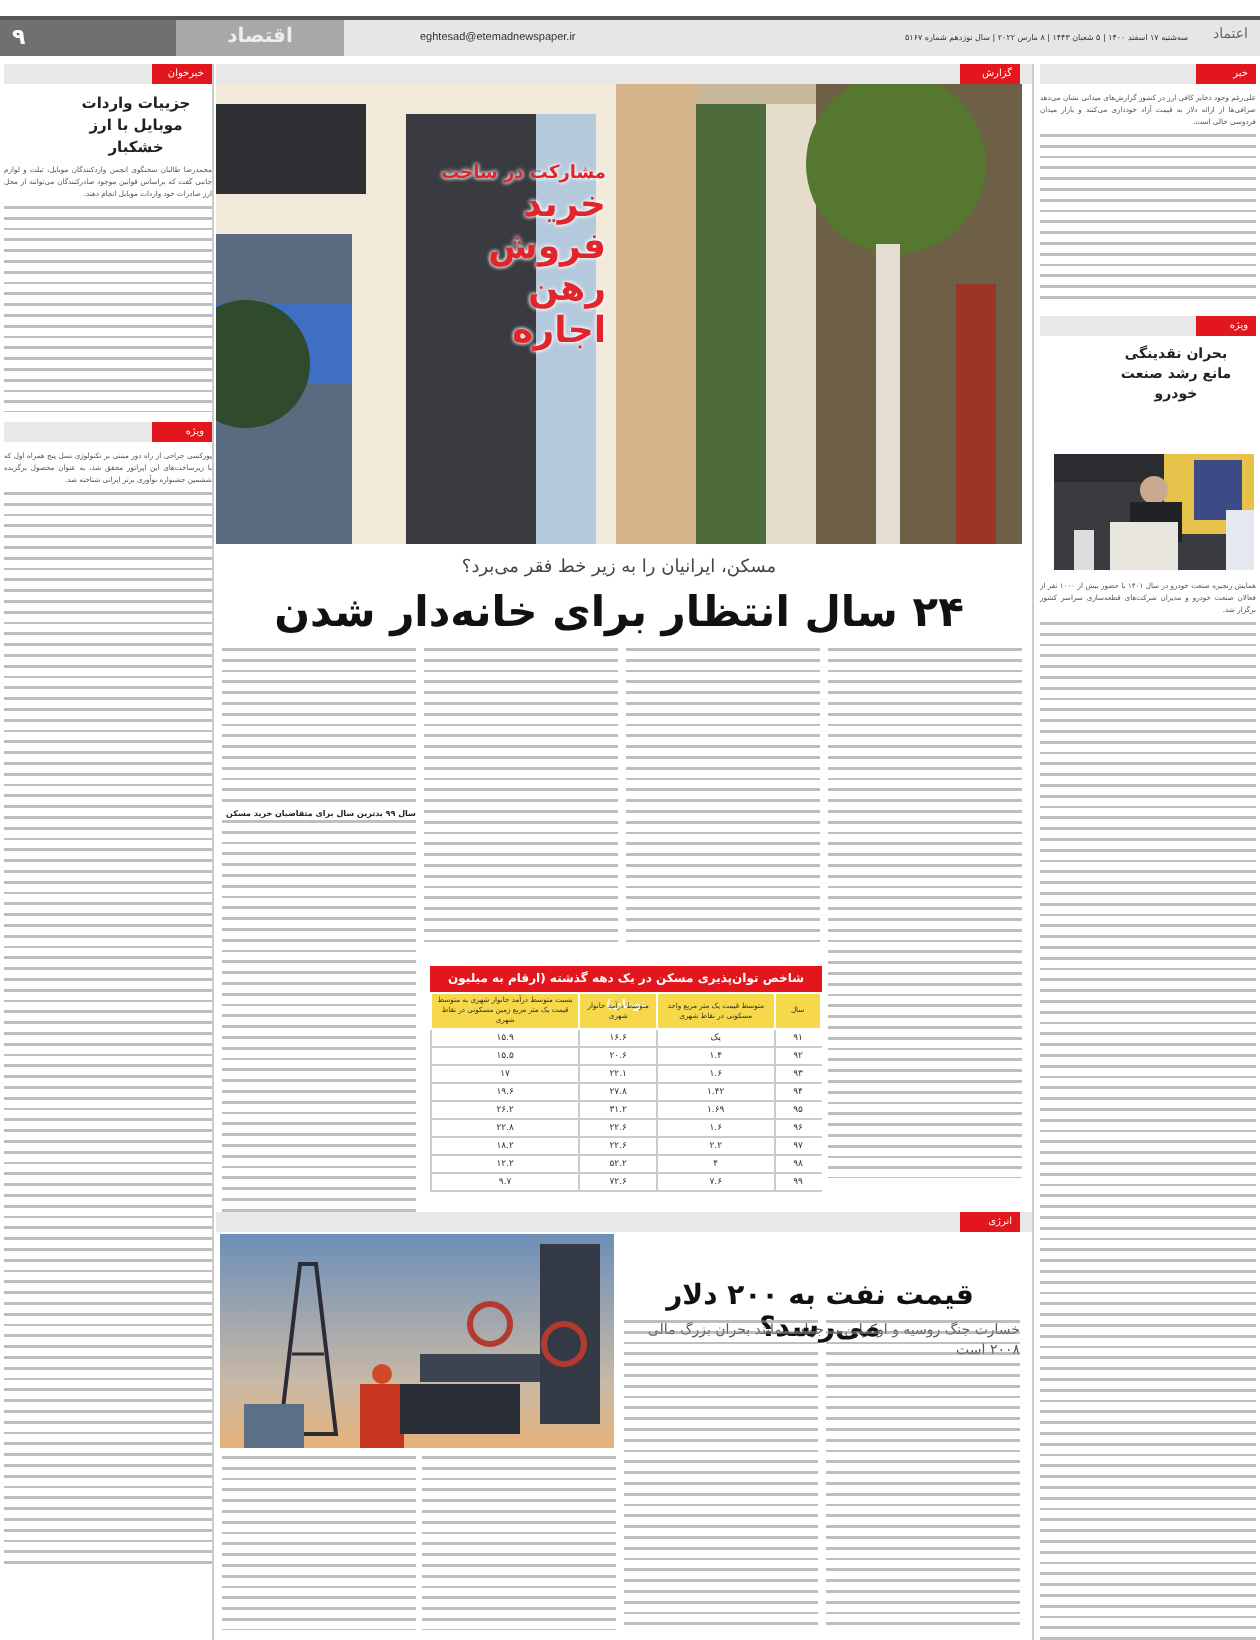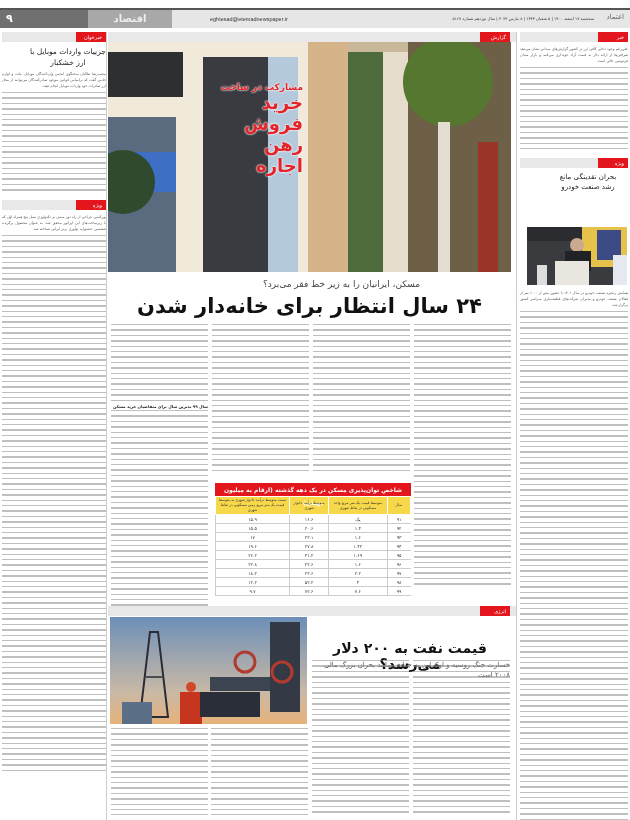--- a/index.html
+++ b/index.html
@@ -9,29 +9,29 @@
   .section { position: absolute; top: 0; left: 88px; width: 84px; height: 18px; background: #a8a8a8; color: #eee; font-size: 10px; font-weight: bold; text-align: center; line-height: 18px; }
   .email { position: absolute; top: 0; left: 210px; font-size: 5.5px; color: #333; line-height: 18px; font-family: "Liberation Sans", sans-serif; }
   .dateline { position: absolute; top: 0; right: 36px; font-size: 4px; color: #333; line-height: 18px; direction: rtl; }
   .logo { position: absolute; top: 3px; right: 6px; font-size: 7px; color: #666; }
   .col { position: absolute; top: 32px; }
   .col-right { left: 520px; width: 108px; }
   .col-left { left: 2px; width: 104px; }
   .col-mid { left: 108px; width: 408px; }
   .secbar { height: 10px; background: #e8e8e8; position: relative; margin-bottom: 4px; }
   .secbar .tag { position: absolute; right: 0; top: 0; height: 10px; background: #e4161d; color: #fff; font-size: 5px; line-height: 10px; padding: 0 4px; min-width: 30px; text-align: right; direction: rtl; }
-  .headline { font-weight: normal; text-align: center; direction: rtl; color: #222; margin-left: 28px; }
+  .headline { font-weight: bold; text-align: center; direction: rtl; color: #222; margin-left: 28px; }
   .h-small { font-size: 8.5px; line-height: 12px; }
   .body { font-size: 3.6px; line-height: 6.2px; color: #555; direction: rtl; text-align: justify; }
   .textblock { overflow: hidden; }
   .filler { height: 100%; background: repeating-linear-gradient(to bottom, #8a8a8a 0px, #8a8a8a 1.4px, transparent 1.4px, transparent 5.4px); opacity: 0.55; }
   .photo-main { position: absolute; top: 42px; left: 108px; width: 403px; height: 230px; overflow: hidden; }
   .photo-oil { position: absolute; top: 617px; left: 110px; width: 197px; height: 107px; overflow: hidden; }
   .photo-car { position: absolute; top: 227px; left: 527px; width: 100px; height: 58px; overflow: hidden; }
-  .kicker { position: absolute; top: 279px; left: 108px; width: 403px; text-align: center; font-size: 9px; color: #444; direction: rtl; margin-left: 32px; }
+  .kicker { position: absolute; top: 279px; left: 108px; width: 403px; text-align: center; font-size: 9px; color: #444; direction: rtl; }
   .mainhead { position: absolute; top: 294px; left: 108px; width: 403px; text-align: center; font-size: 21px; font-weight: bold; color: #111; direction: rtl; }
   .vrule { position: absolute; width: 1px; background: #ccc; }
   table.data { border-collapse: collapse; width: 100%; font-size: 4.5px; direction: rtl; }
   table.data th { background: #f6d84a; color: #333; font-weight: normal; padding: 1px 2px; border: 1px solid #fff; font-size: 3.6px; line-height: 5px; }
   table.data td { border-bottom: 1px solid #ccc; text-align: center; padding: 0; height: 9px; color: #333; border-left: 1px solid #ccc; }
   .tablebox { position: absolute; top: 483px; left: 215px; width: 196px; }
   .tabletitle { background: #e4161d; color: #fff; font-size: 6px; font-weight: bold; text-align: center; direction: rtl; height: 13px; line-height: 13px; }
   .oil-kicker { position: absolute; top: 617px; left: 310px; width: 200px; text-align: right; font-size: 7px; color: #555; direction: rtl; line-height: 10px; margin-top: 43px; }
   .oil-head { position: absolute; top: 640px; left: 310px; width: 200px; text-align: center; font-size: 14px; font-weight: bold; color: #111; direction: rtl; }
 </style>

